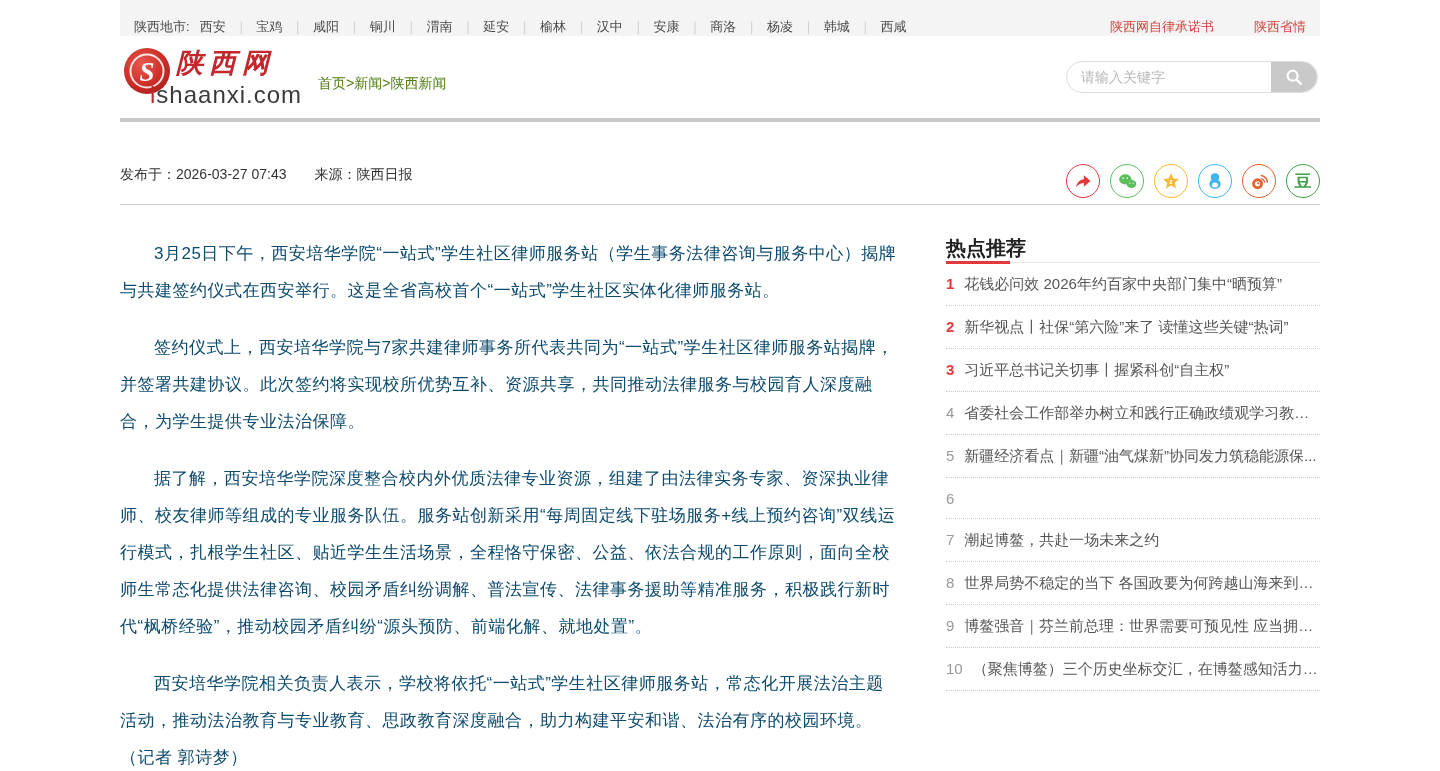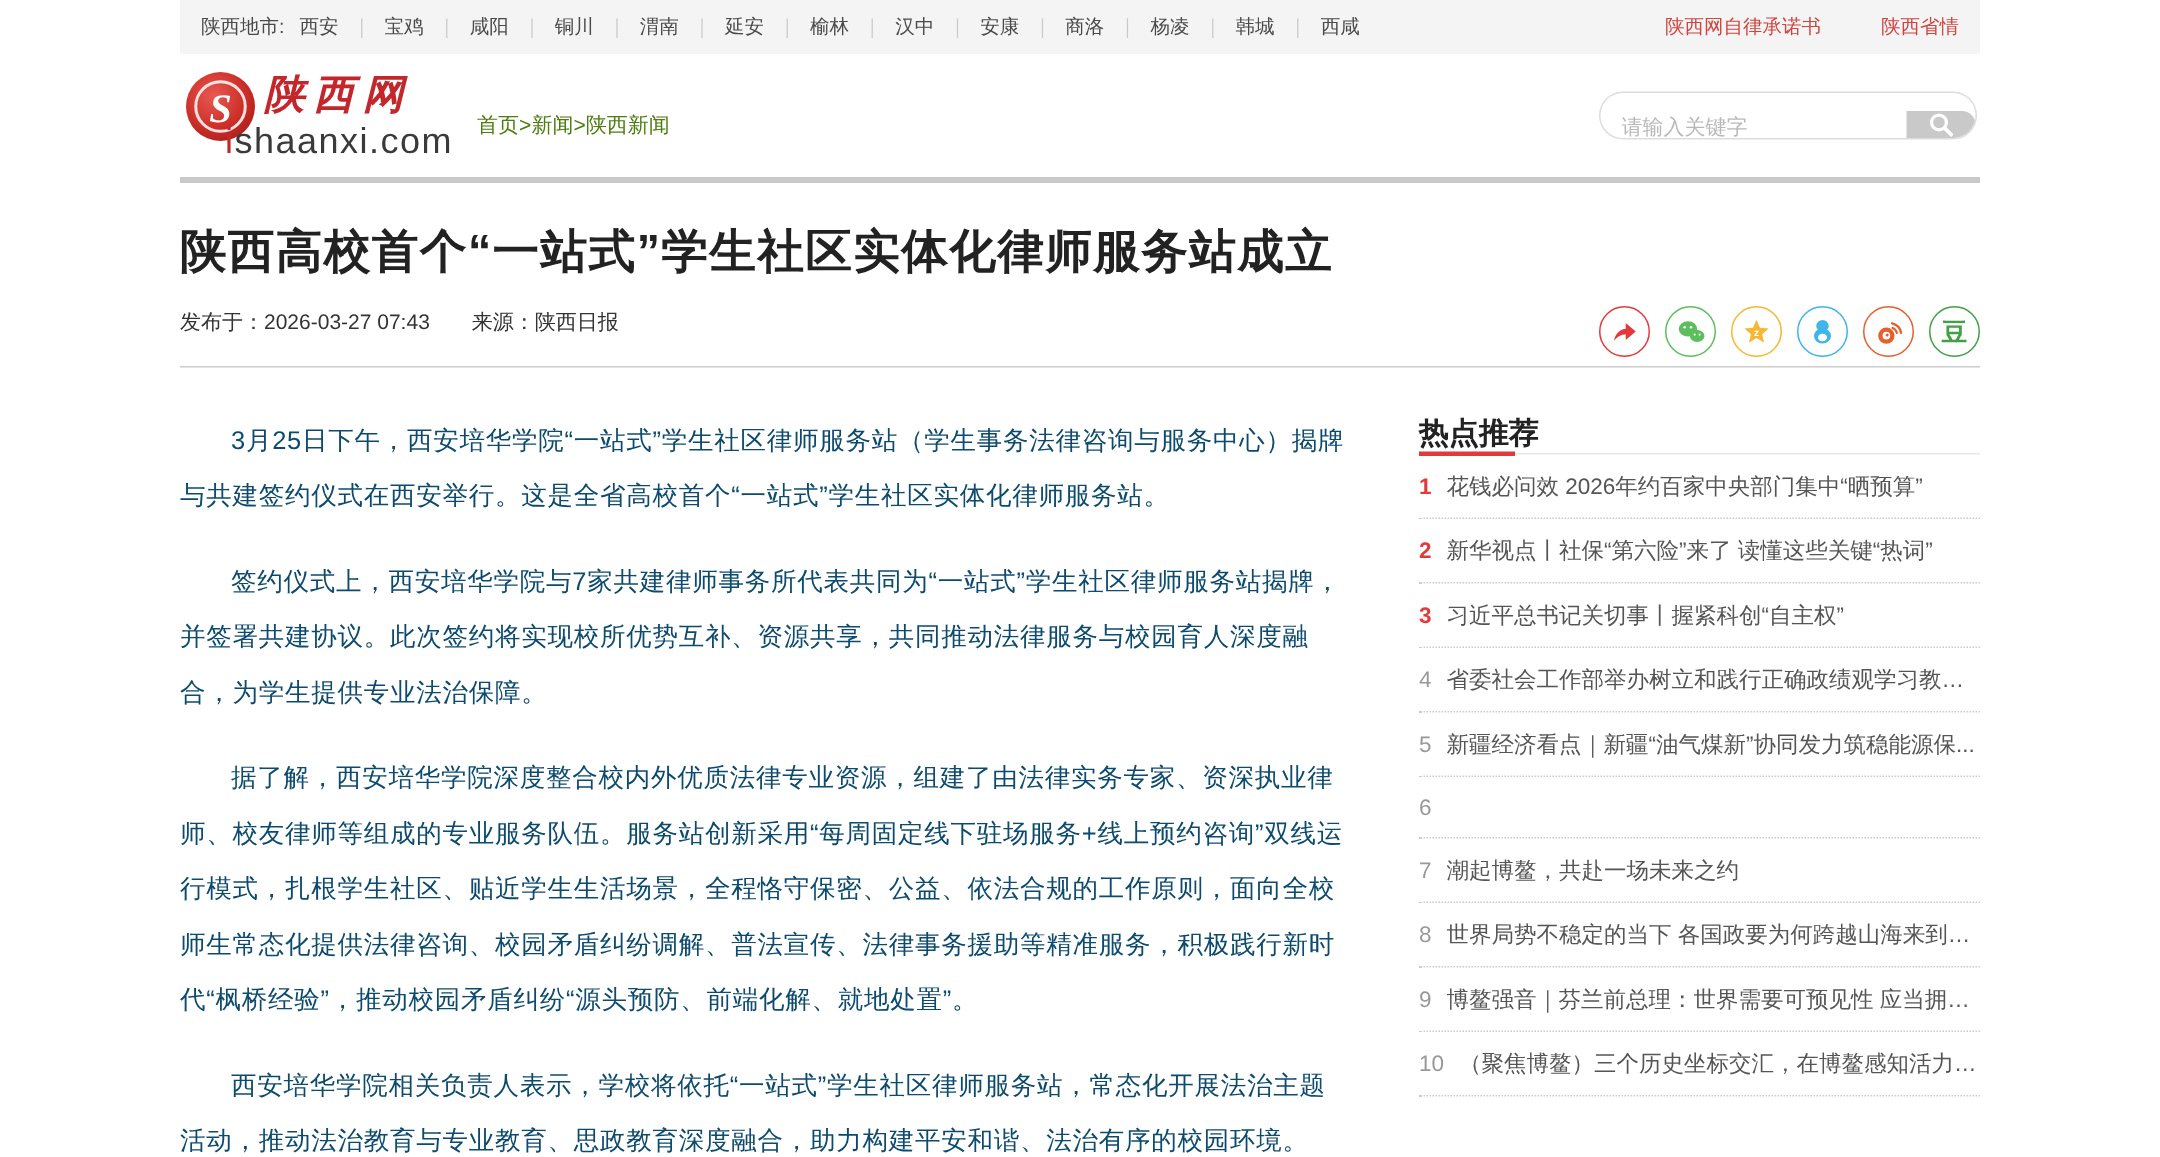--- a/index.html
+++ b/index.html
@@ -9,21 +9,21 @@
     color: #333;
     width: 1440px;
   }
   .container { width: 1200px; margin: 0 auto; }
 
   
   .topbar {
     background: #f4f4f4;
     height: 36px;
     display: flex;
-    align-items: center;
+    align-items: flex-end;
     padding: 0 14px;
     font-size: 13px;
     color: #4a4a4a;
   }
   .tb-label { margin-right: 10px; color: #4a4a4a; }
   .tb-city { color: #4a4a4a; cursor: pointer; }
   .tb-sep { color: #c9c9c9; margin: 0 9px; }
   .tb-right { margin-left: auto; display: flex; gap: 40px; }
   .tb-red { color: #d0453f; cursor: pointer; }
 
@@ -63,21 +63,20 @@
   }
   .search {
     margin-left: auto;
     width: 252px;
     height: 32px;
     border: 1px solid #ddd;
     border-radius: 16px;
     display: flex;
     overflow: hidden;
     background: #fff;
-    align-items: flex-end;
   }
   .search input {
     flex: 1;
     border: none;
     outline: none;
     padding: 0 0 0 14px;
     font-size: 14px;
     color: #333;
     background: transparent;
   }
@@ -252,21 +251,20 @@
           <circle cx="8.5" cy="8.5" r="5.5" fill="none" stroke="#ffffff" stroke-width="2.4"></circle>
           <line x1="12.8" y1="12.8" x2="17.5" y2="17.5" stroke="#ffffff" stroke-width="2.8" stroke-linecap="round"></line>
         </svg>
       </button>
     </div>
   </div>
 
   <div class="thick-divider"></div>
 
   <div class="article-head">
-    <h1 class="article-title">陕西高校首个“一站式”学生社区实体化律师服务站成立</h1>
     <div class="meta-row">
       <div class="meta-left">
         <span>发布于：2026-03-27 07:43</span>
         <span>来源：陕西日报</span>
       </div>
       <div class="share-row">
         <span class="share-circle c-share">
           <svg width="20" height="20" viewBox="0 0 24 24">
             <path d="M3.5 19.5 C5 12.5 9.5 10 13 9.8 L13 5.2 L21 12 L13 18.8 L13 14.4 C9.8 14.4 6.5 15.8 3.5 19.5 Z" fill="#e4393c"></path>
           </svg>

